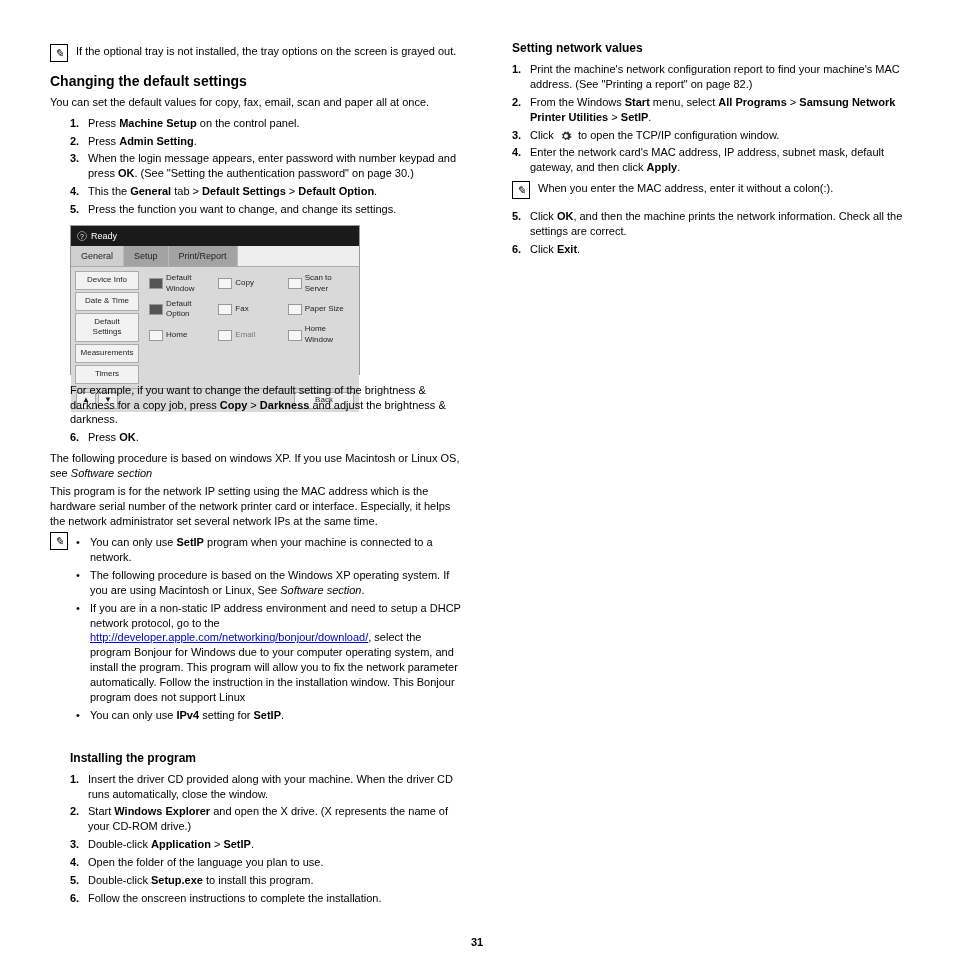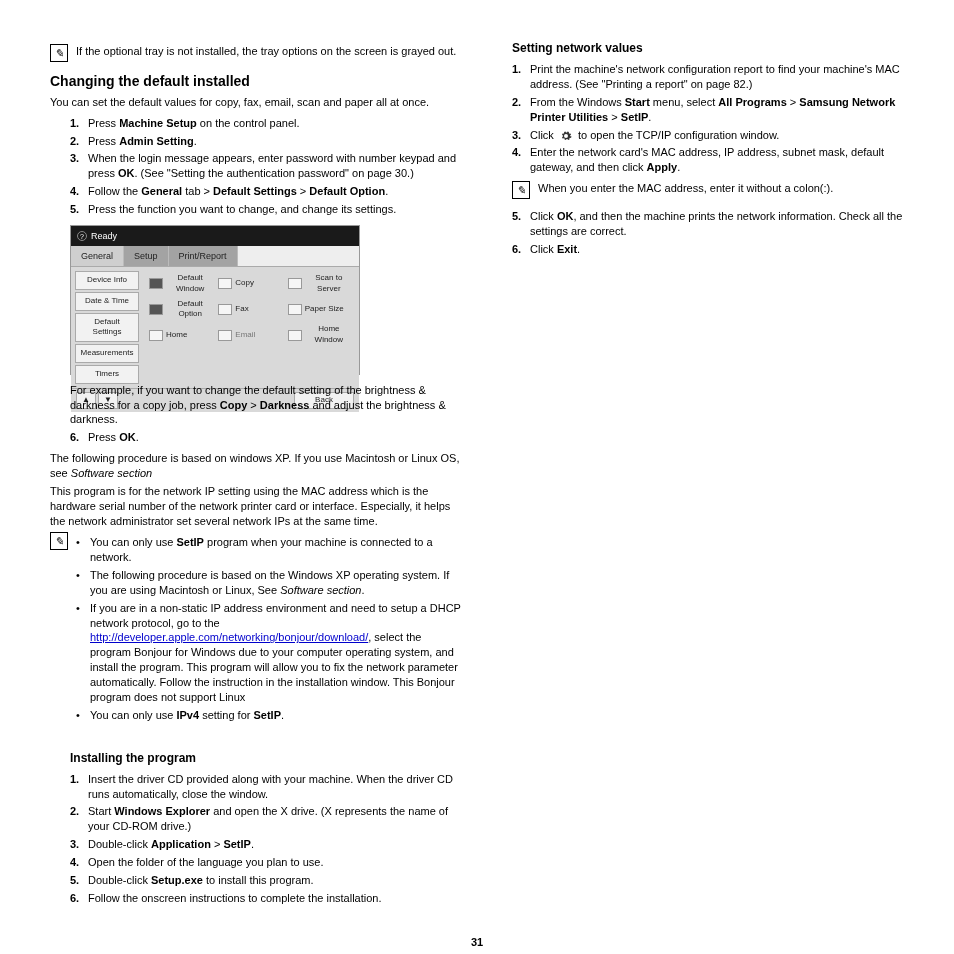--- a/index.html
+++ b/index.html
@@ -39,21 +39,21 @@
     background: #d9d9d9; border: 1px solid #999; font-size: 9px; color: #222;
     display: flex; flex-direction: column;
   }
   .ss-top { background: #1a1a1a; color: #fff; padding: 4px 6px; font-size: 9px; }
   .ss-tabs { display: flex; background: #eee; border-bottom: 1px solid #aaa; }
   .ss-tab { padding: 4px 10px; border-right: 1px solid #bbb; background: #a3a3a3; }
   .ss-tab.active { background: #cfcfcf; }
   .ss-body { flex: 1; display: flex; background: #d9d9d9; }
   .ss-side { width: 72px; display: flex; flex-direction: column; gap: 2px; padding: 4px 4px; }
   .ss-btn { background: #f2f2f2; border: 1px solid #aaa; padding: 3px 3px; font-size: 8px; text-align: center; }
-  .ss-grid { flex: 1; display: grid; grid-template-columns: repeat(3,1fr); gap: 4px; padding: 6px; align-content: start; text-align: center; }
+  .ss-grid { flex: 1; display: grid; grid-template-columns: repeat(3,1fr); gap: 4px; padding: 6px; align-content: start; }
   .ss-cell { display: flex; align-items: center; gap: 3px; }
   .ss-sq { width: 14px; height: 11px; background: #f6f6f6; border: 1px solid #999; flex-shrink:0;}
   .ss-lbl { font-size: 8px; }
   .ss-foot { display:flex; justify-content: space-between; padding: 3px 5px; background:#d9d9d9; border-top:1px solid #aaa;}
   .ss-foot .ss-btn { width: 60px; padding: 2px 4px;}
   .ss-arrow { display:flex; gap:2px;}
   .ss-arrow .ss-btn { width:20px; padding:2px 2px;}
   .gear-icon {
     display: inline-block; width: 14px; height: 12px;
     vertical-align: middle; margin: 0 2px;
@@ -67,28 +67,28 @@
 
 <div class="columns">
 
   <div class="col">
 
     <div class="note-row">
       <div class="note-icon">✎</div>
       <div class="note-body">If the optional tray is not installed, the tray options on the screen is grayed out.</div>
     </div>
 
-    <h2>Changing the default installed</h2>
+    <h2>Changing the default settings</h2>
     <p>You can set the default values for copy, fax, email, scan and paper all at once.</p>
 
     <ol>
       <li><span class="num">1.</span><span><span>Press </span><b>Machine Setup</b><span> on the control panel.</span></span></li>
       <li><span class="num">2.</span><span><span>Press </span><b>Admin Setting</b><span>.</span></span></li>
       <li><span class="num">3.</span><span><span>When the login message appears, enter password with number keypad and press </span><b>OK</b><span>. (See "Setting the authentication password" on page 30.)</span></span></li>
-      <li><span class="num">4.</span><span><span>Follow the </span><b>General</b><span> tab &gt; </span><b>Default Settings</b><span> &gt; </span><b>Default Option</b><span>.</span></span></li>
+      <li><span class="num">4.</span><span><span>This the </span><b>General</b><span> tab &gt; </span><b>Default Settings</b><span> &gt; </span><b>Default Option</b><span>.</span></span></li>
       <li><span class="num">5.</span><span>Press the function you want to change, and change its settings.</span></li>
     </ol>
 
     <div class="screenshot">
       <div class="ss-top"><span style="border:1px solid #888;border-radius:50%;width:10px;height:10px;display:inline-block;text-align:center;font-size:7px;line-height:9px;margin-right:4px;">?</span><span>Ready</span></div>
       <div class="ss-tabs">
         <div class="ss-tab active">General</div>
         <div class="ss-tab">Setup</div>
         <div class="ss-tab">Print/Report</div>
       </div>

